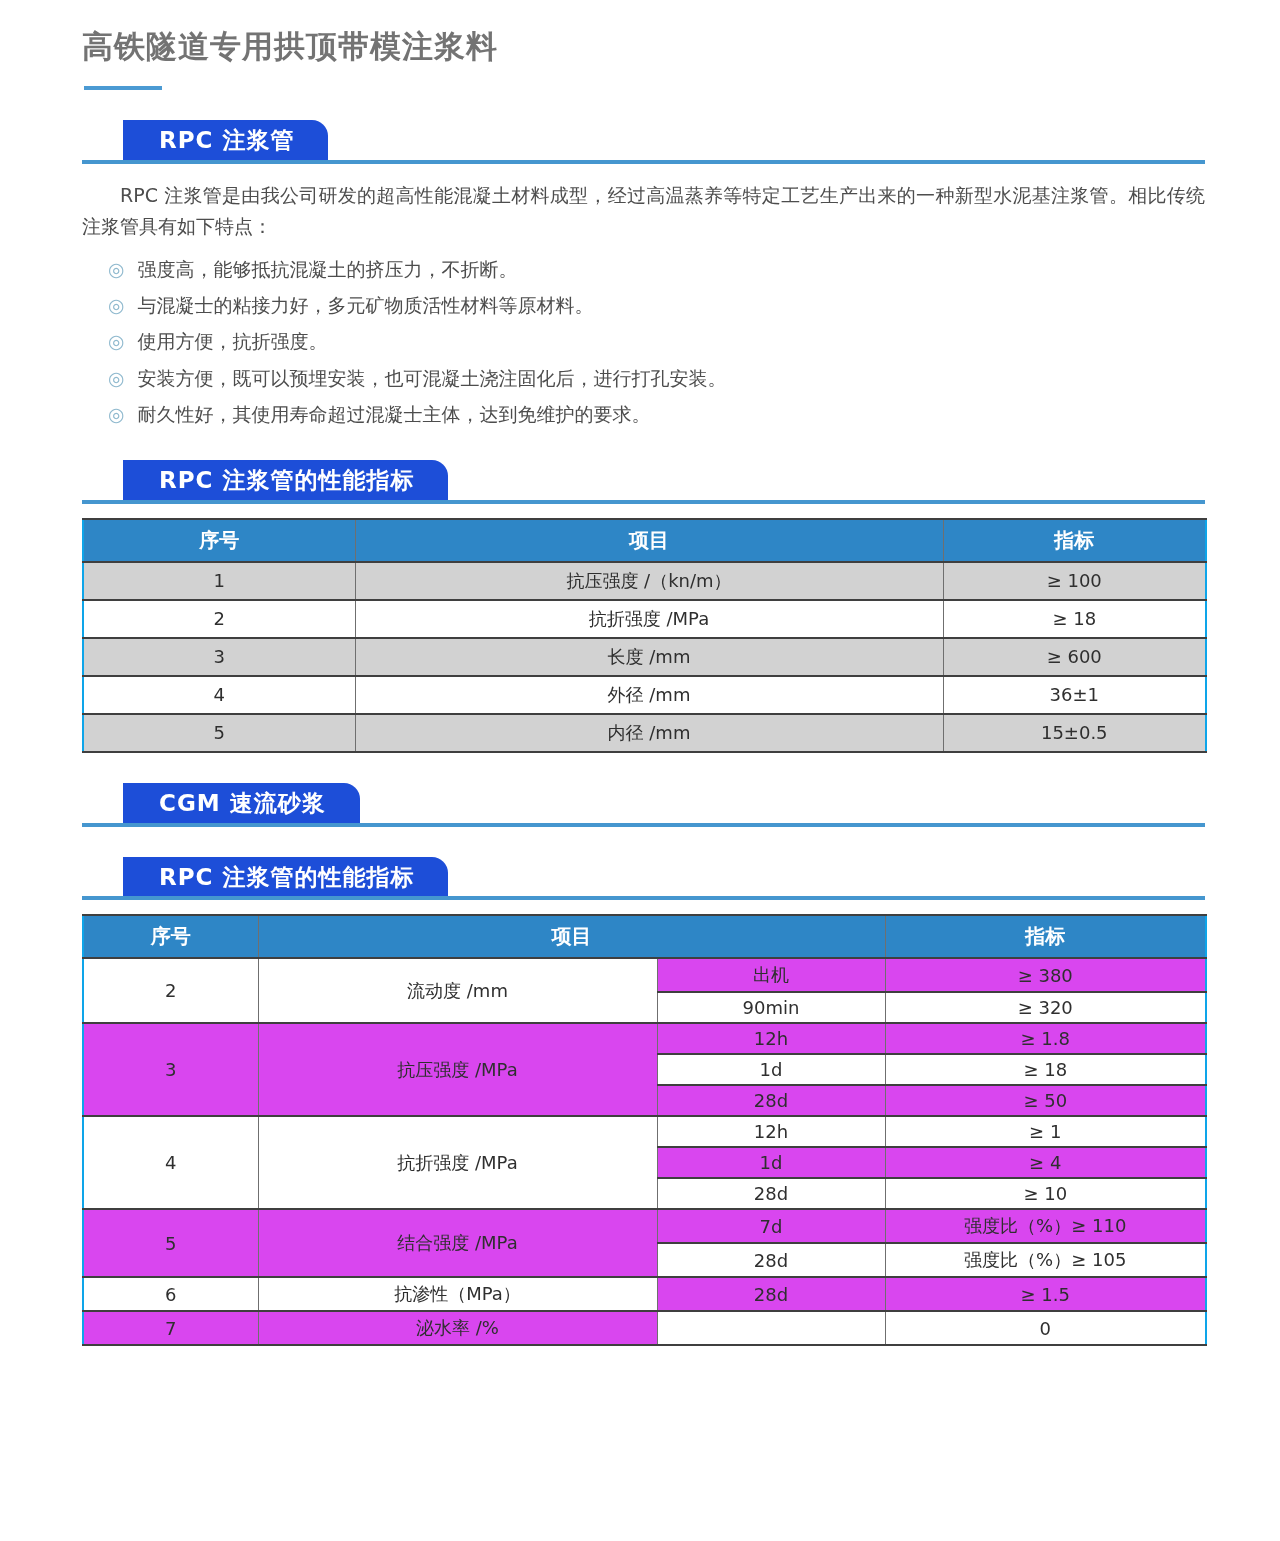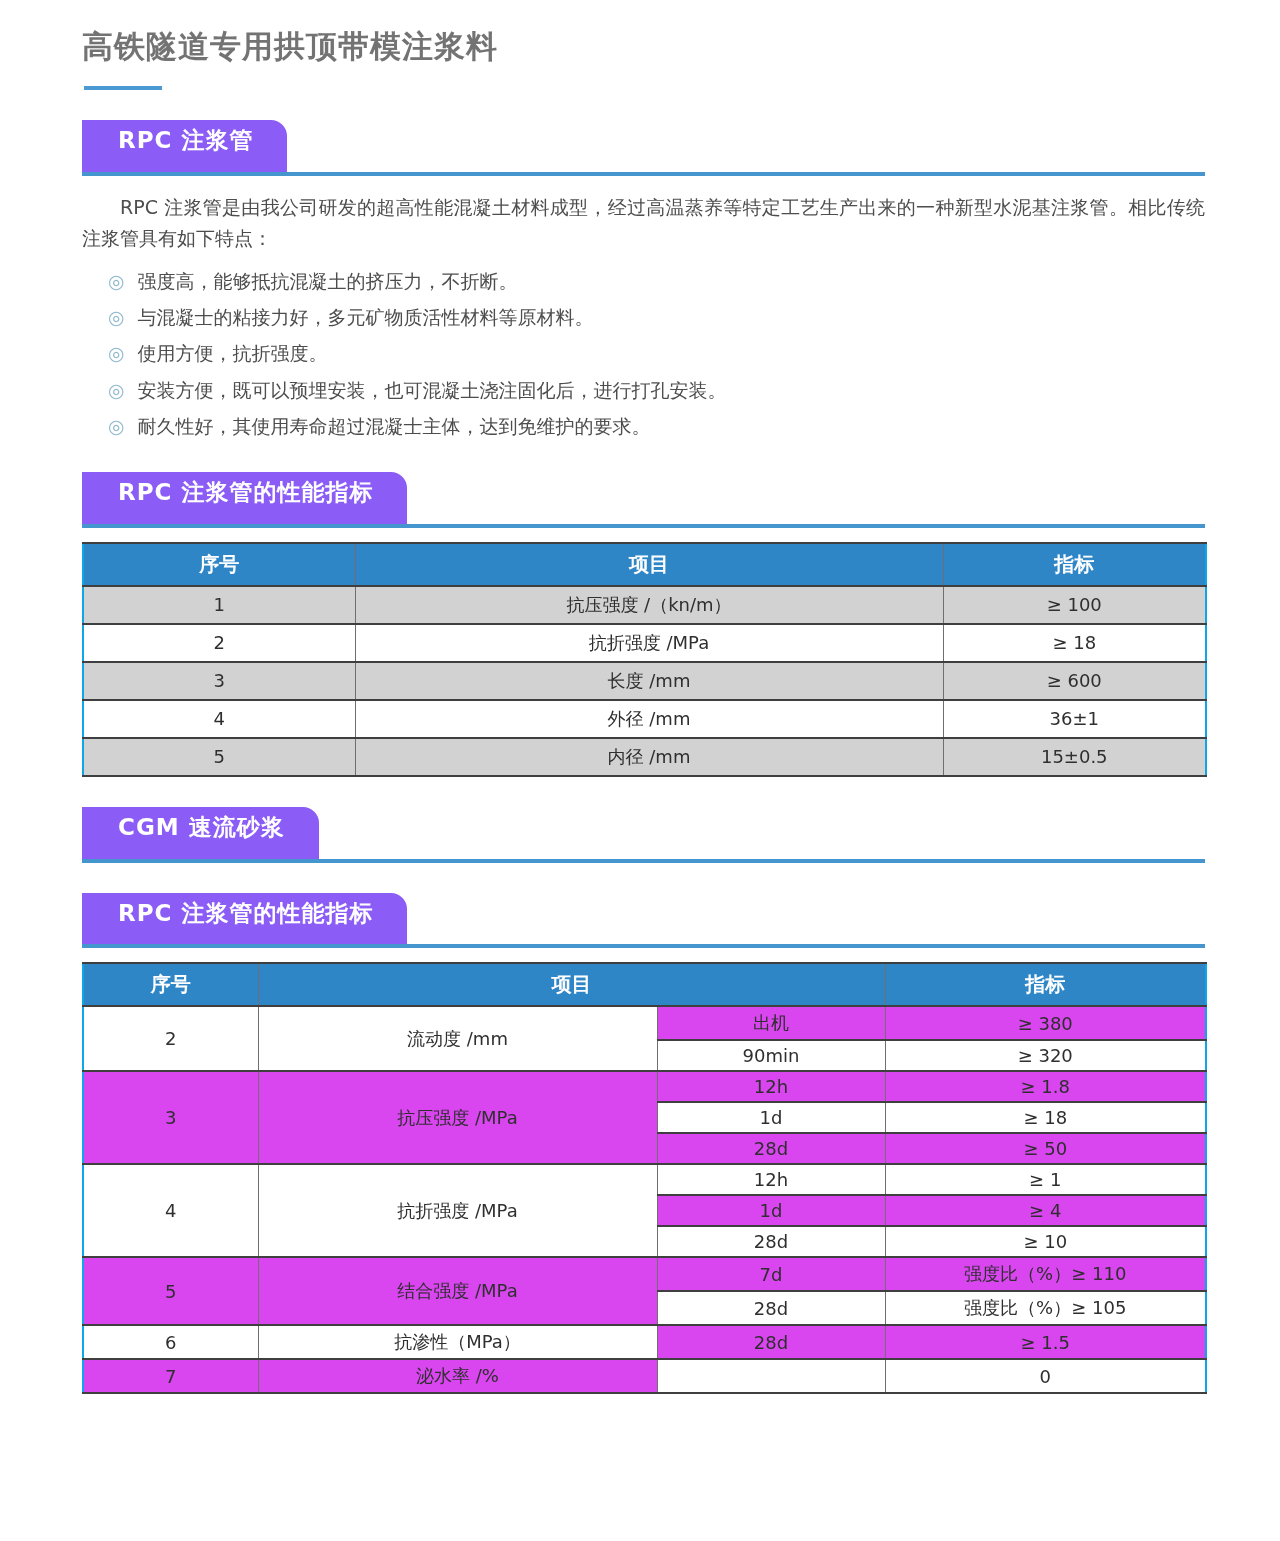--- a/index.html
+++ b/index.html
@@ -9,21 +9,21 @@
   
   .page-title{margin:0;font-size:31px;font-weight:bold;color:#737373;letter-spacing:1px;}
   .title-underline{width:78px;height:4px;background:#4b9ad3;margin:18px 0 0 2px;}
 
   
   .para{margin:32px 0 0 0;font-size:19px;line-height:1.65;color:#4d4d4d;text-indent:2em;text-align:justify;}
   .para.tight{margin-top:16px;}
 
   
   .section-bar{margin-top:30px;border-bottom:4px solid #4596cf;line-height:0;}
-  .section-banner{display:inline-block;background:#8b5cf6;color:#ffffff;font-size:23px;font-weight:bold;line-height:1.3;padding:6px 34px 16px 36px;border-radius:0 16px 0 0;letter-spacing:1px;}
+  .section-banner{display:inline-block;background:#1d4ed8;color:#ffffff;font-size:23px;font-weight:bold;line-height:1.3;padding:6px 34px 4px 36px;border-radius:0 16px 0 0;letter-spacing:1px;margin-left:41px;}
 
   
   .bullet-list{list-style:none;margin:12px 0 0 0;padding:0 0 0 26px;}
   .bullet-list li{display:flex;align-items:baseline;margin:7px 0;font-size:19px;color:#4d4d4d;line-height:1.55;}
   .bullet-icon{color:#8fb9ce;font-size:19px;margin-right:13px;flex:0 0 auto;}
 
   
   table{border-collapse:collapse;table-layout:fixed;width:1123px;margin-top:14px;}
   th,td{border-left:1px solid #6f6f6f;border-right:1px solid #6f6f6f;border-top:2px solid #3f3f3f;border-bottom:2px solid #3f3f3f;text-align:center;vertical-align:middle;overflow:hidden;white-space:nowrap;}
   table{border:2px solid #0ea5e9;}

